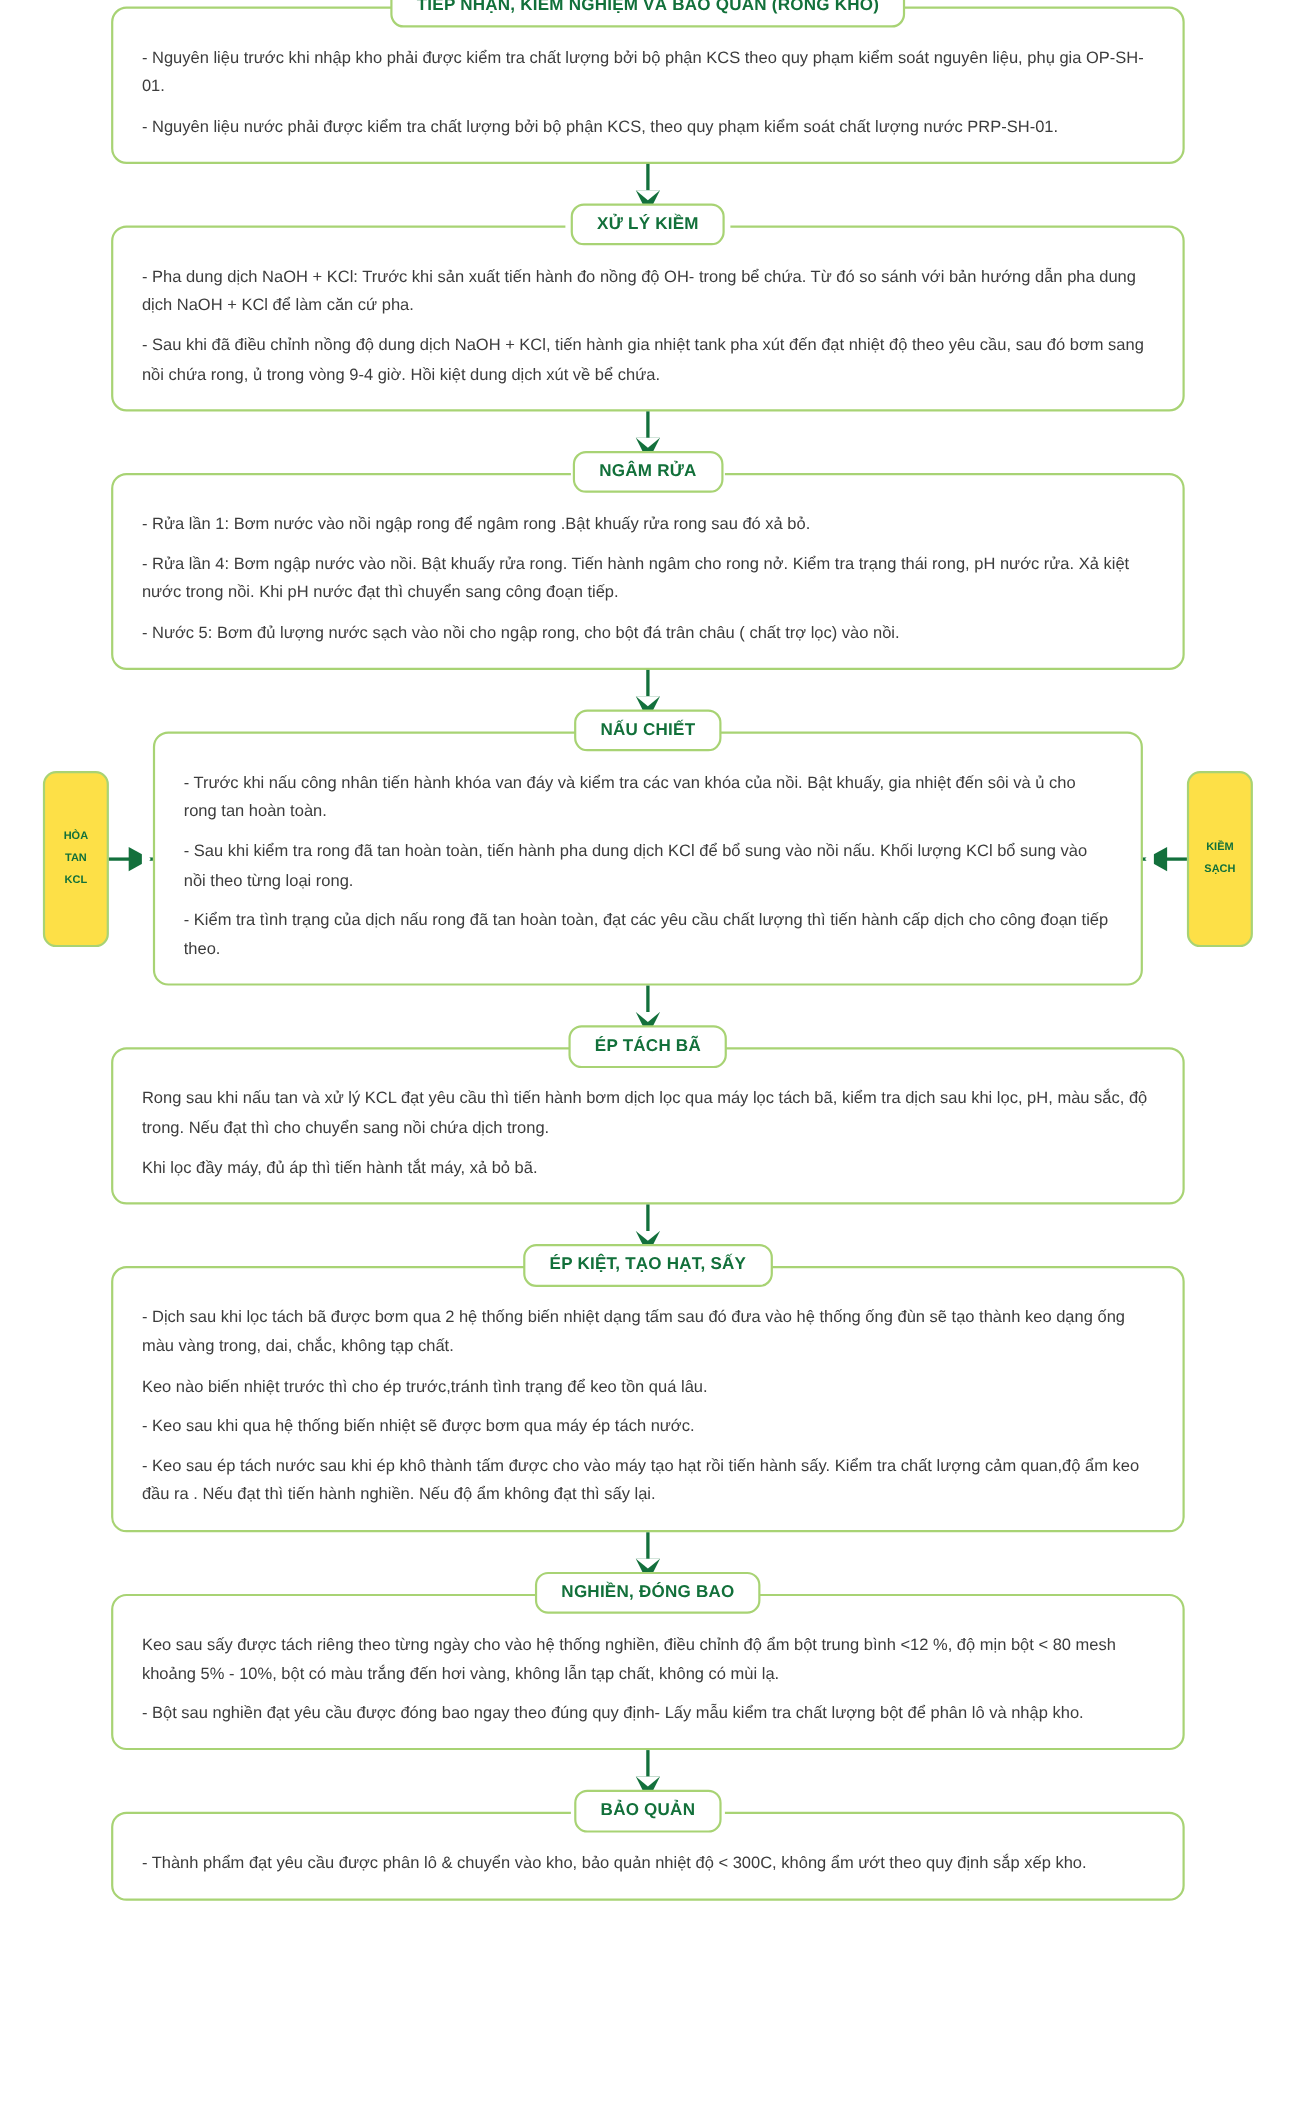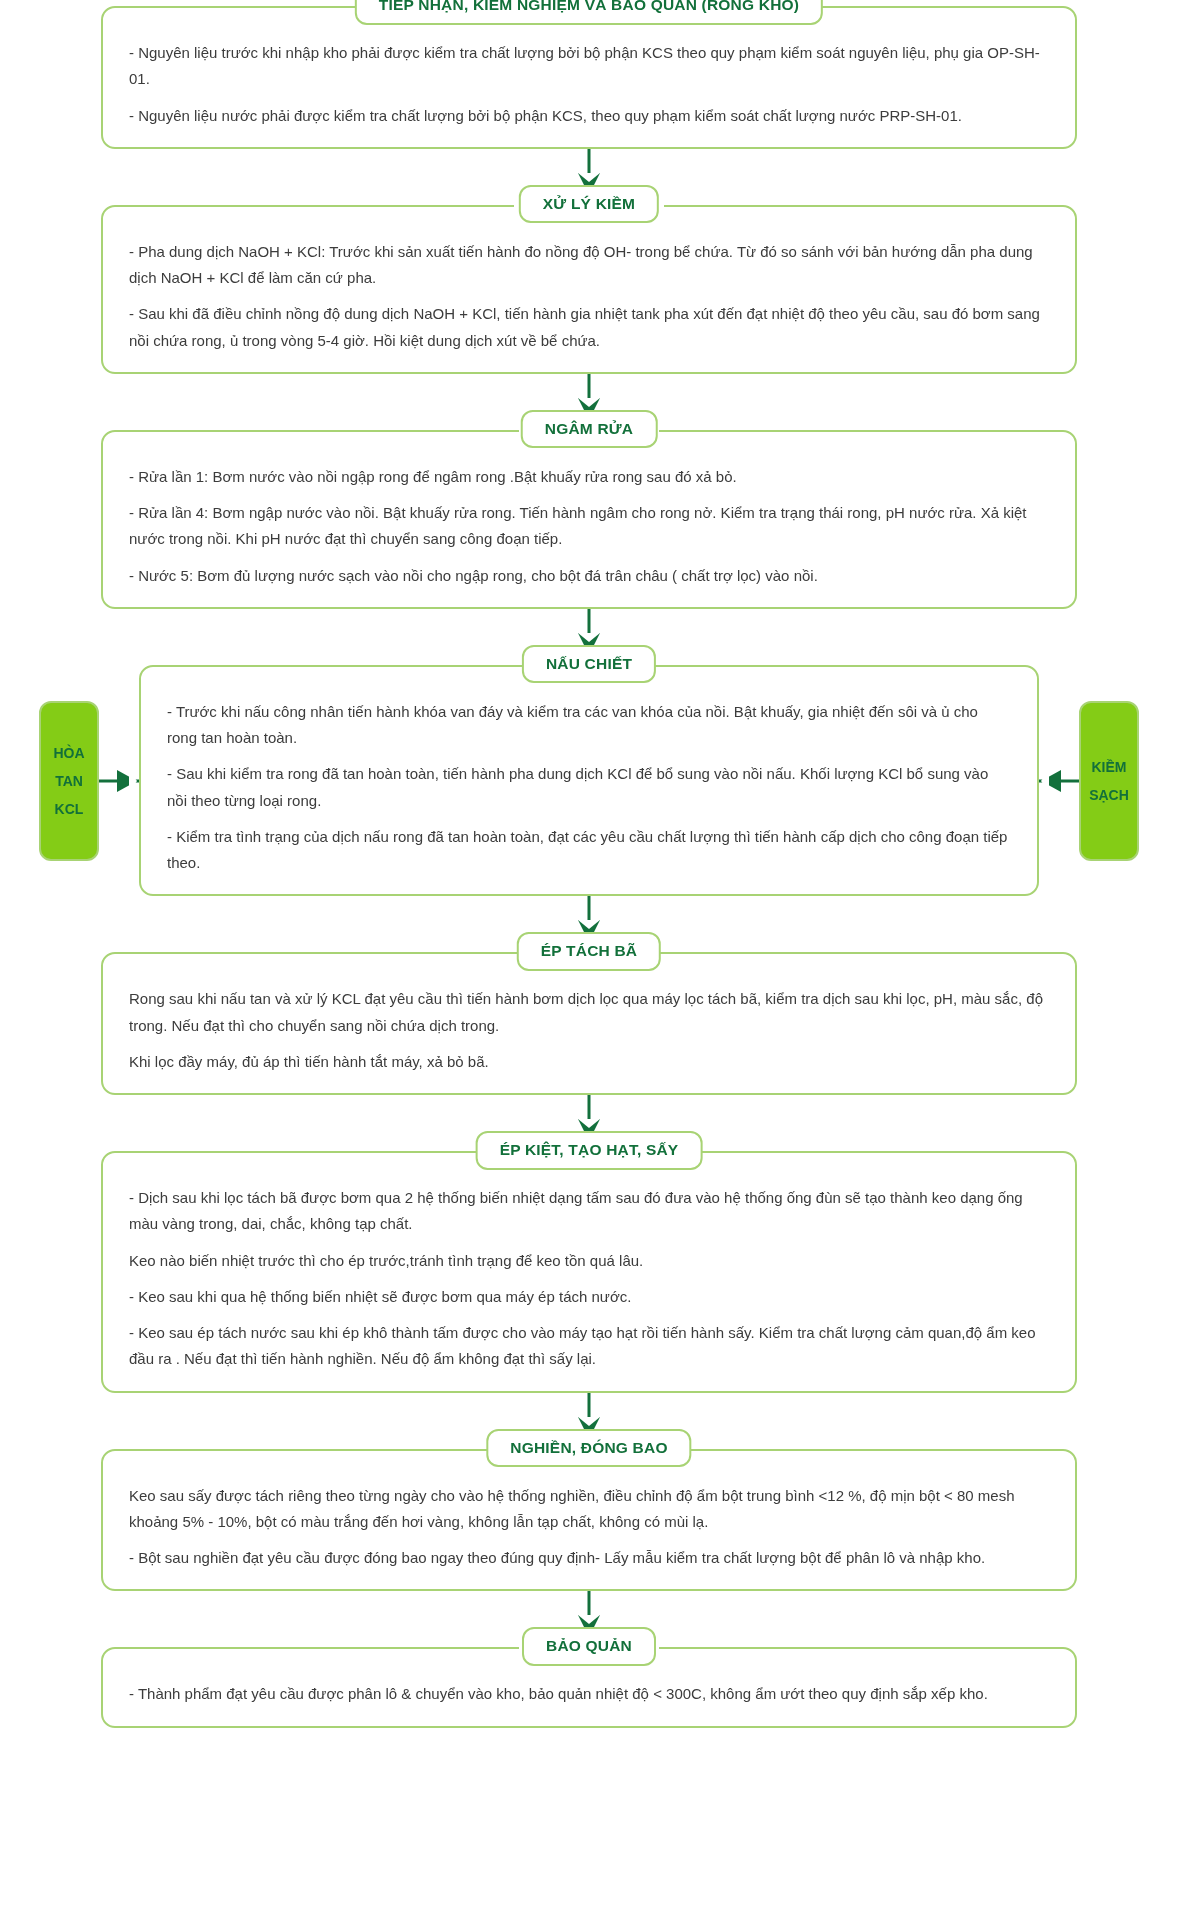--- a/index.html
+++ b/index.html
@@ -132,24 +132,24 @@
     min-height: 160px;
     border: 2px solid #a8d374;
     border-radius: 12px;
     box-sizing: border-box;
     display: flex;
     flex-direction: column;
     align-items: center;
     justify-content: center;
     color: #12703a;
     font-weight: bold;
-    font-size: 14px;
+    font-size: 10px;
     line-height: 2.0;
     text-align: center;
-    background: #84cc16;
+    background: #fde047;
     align-self: center;
   }
   .side-box.left  { margin-right: 0; }
   .side-box.right { margin-left: 0; }
 
   .side-arrow {
     width: 40px;
     display: flex;
     align-items: center;
     justify-content: center;
@@ -231,21 +231,21 @@
     <div class="head"></div>
     <div class="notch"></div>
   </div>
 
   <div class="stage">
     <div class="stage-wrap">
       <div class="title-mask" style="width:150px"></div>
       <div class="stage-title">XỬ LÝ KIỀM</div>
       <div class="stage-body">
         <p>- Pha dung dịch NaOH + KCl: Trước khi sản xuất tiến hành đo nồng độ OH- trong bể chứa. Từ đó so sánh với bản hướng dẫn pha  dung dịch NaOH + KCl để làm căn cứ pha.</p>
-        <p>- Sau khi đã điều chỉnh nồng độ dung dịch NaOH + KCl, tiến hành gia nhiệt tank pha xút đến đạt nhiệt độ theo yêu cầu, sau đó bơm sang nồi chứa rong, ủ  trong vòng 5-4 giờ. Hồi kiệt dung dịch xút về bể chứa.</p>
+        <p>- Sau khi đã điều chỉnh nồng độ dung dịch NaOH + KCl, tiến hành gia nhiệt tank pha xút đến đạt nhiệt độ theo yêu cầu, sau đó bơm sang nồi chứa rong, ủ  trong vòng 9-4 giờ. Hồi kiệt dung dịch xút về bể chứa.</p>
       </div>
     </div>
   </div>
 
   <div class="connector">
     <div class="line"></div>
     <div class="head"></div>
     <div class="notch"></div>
   </div>
 

